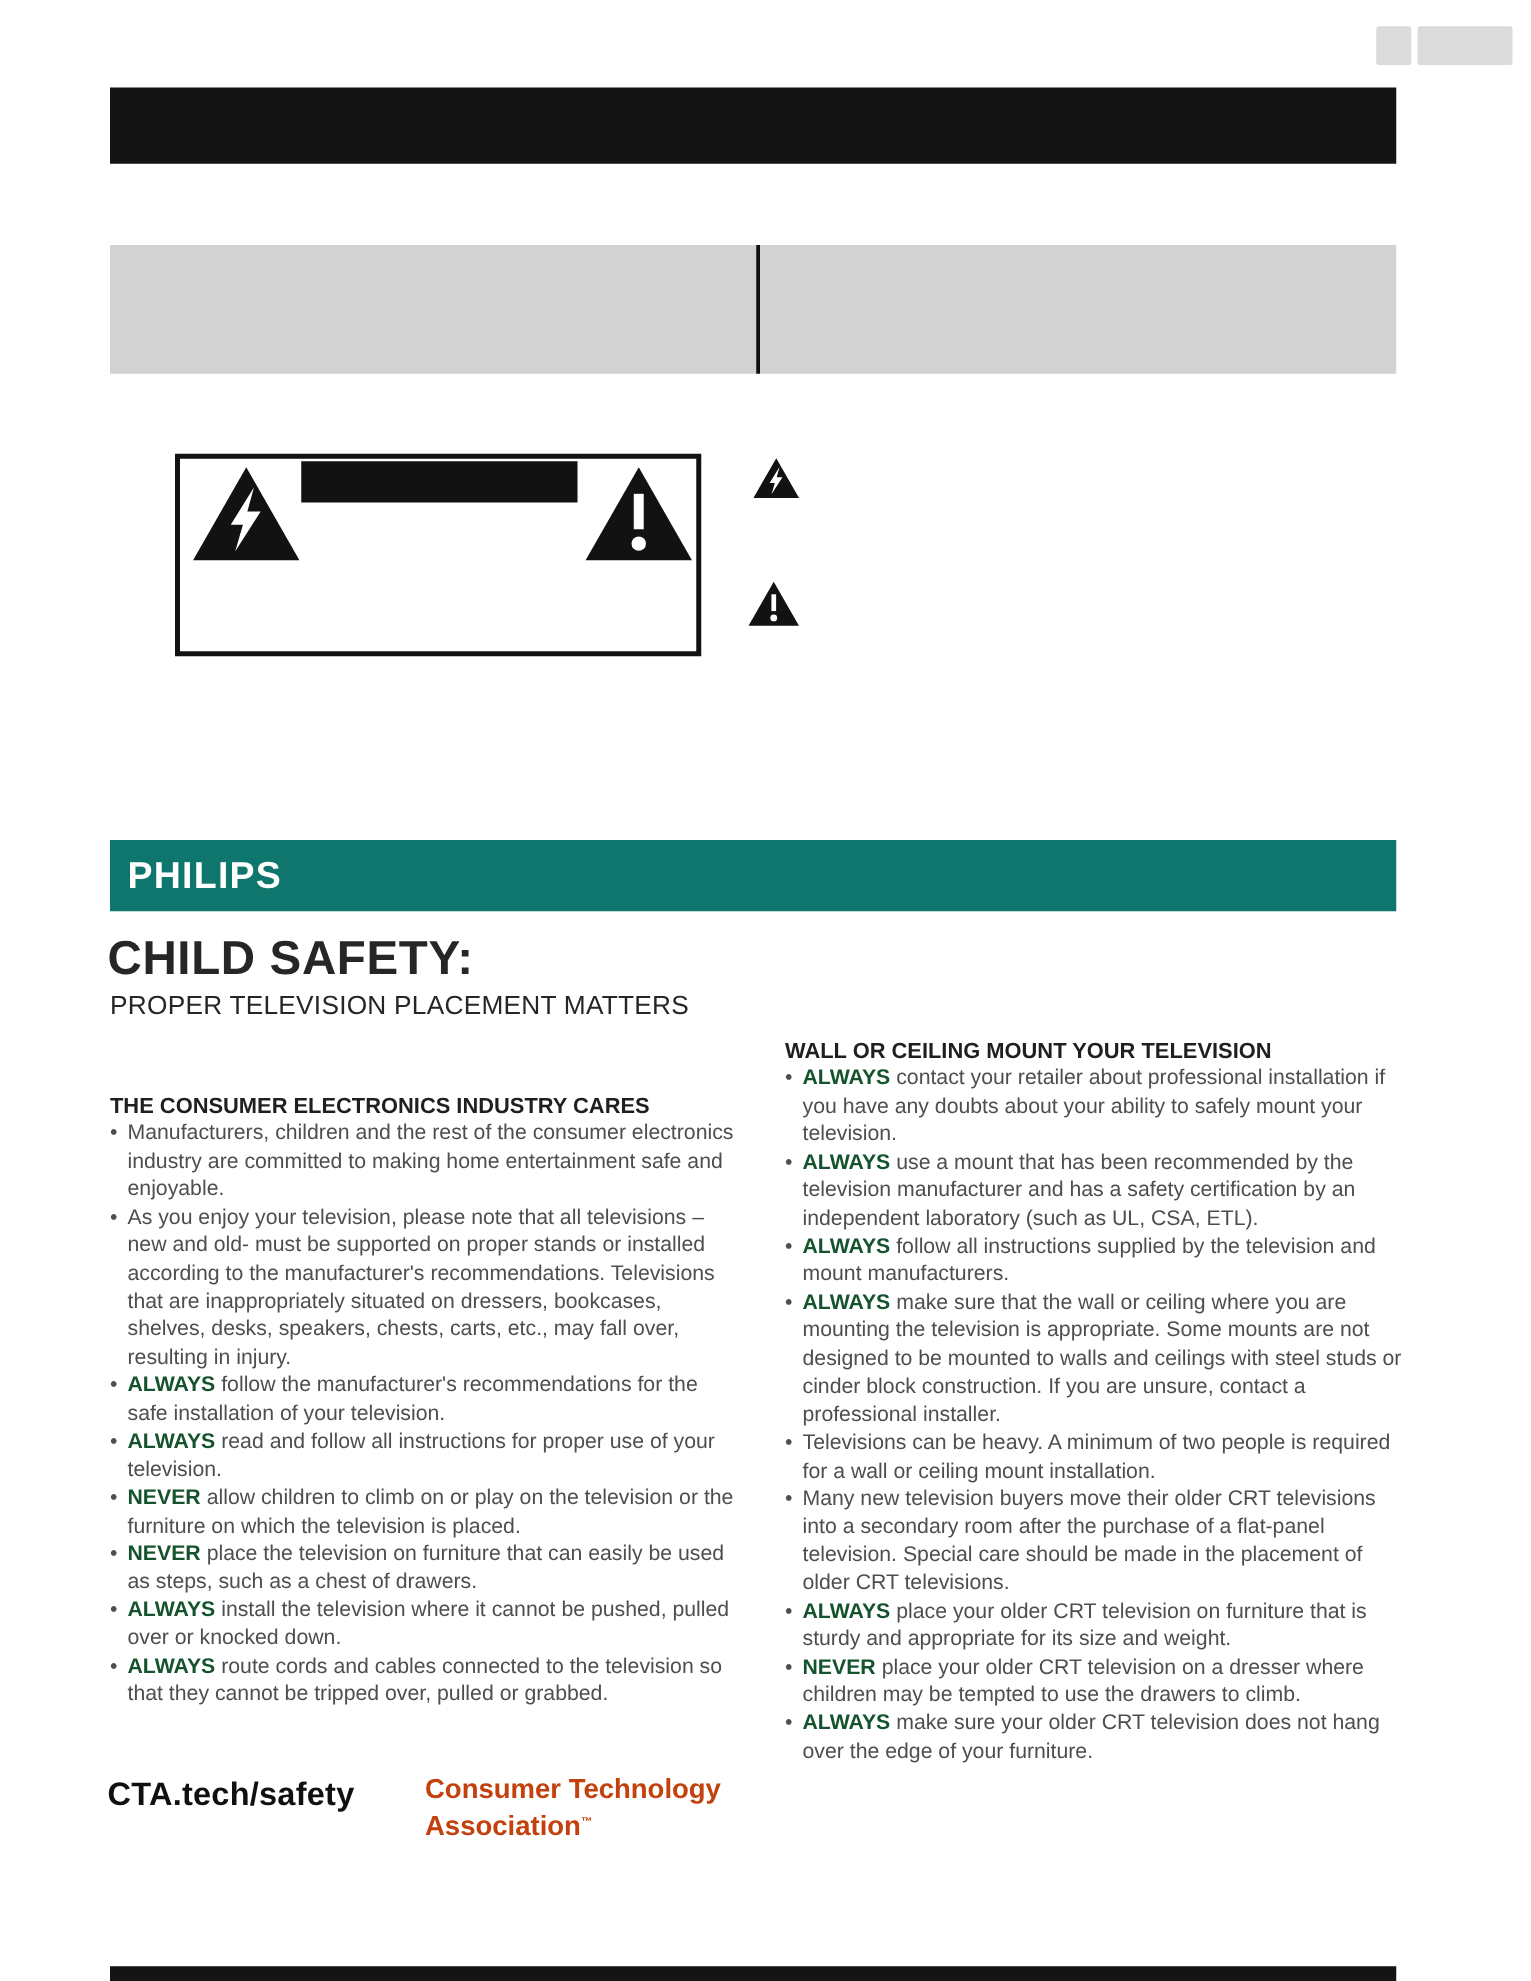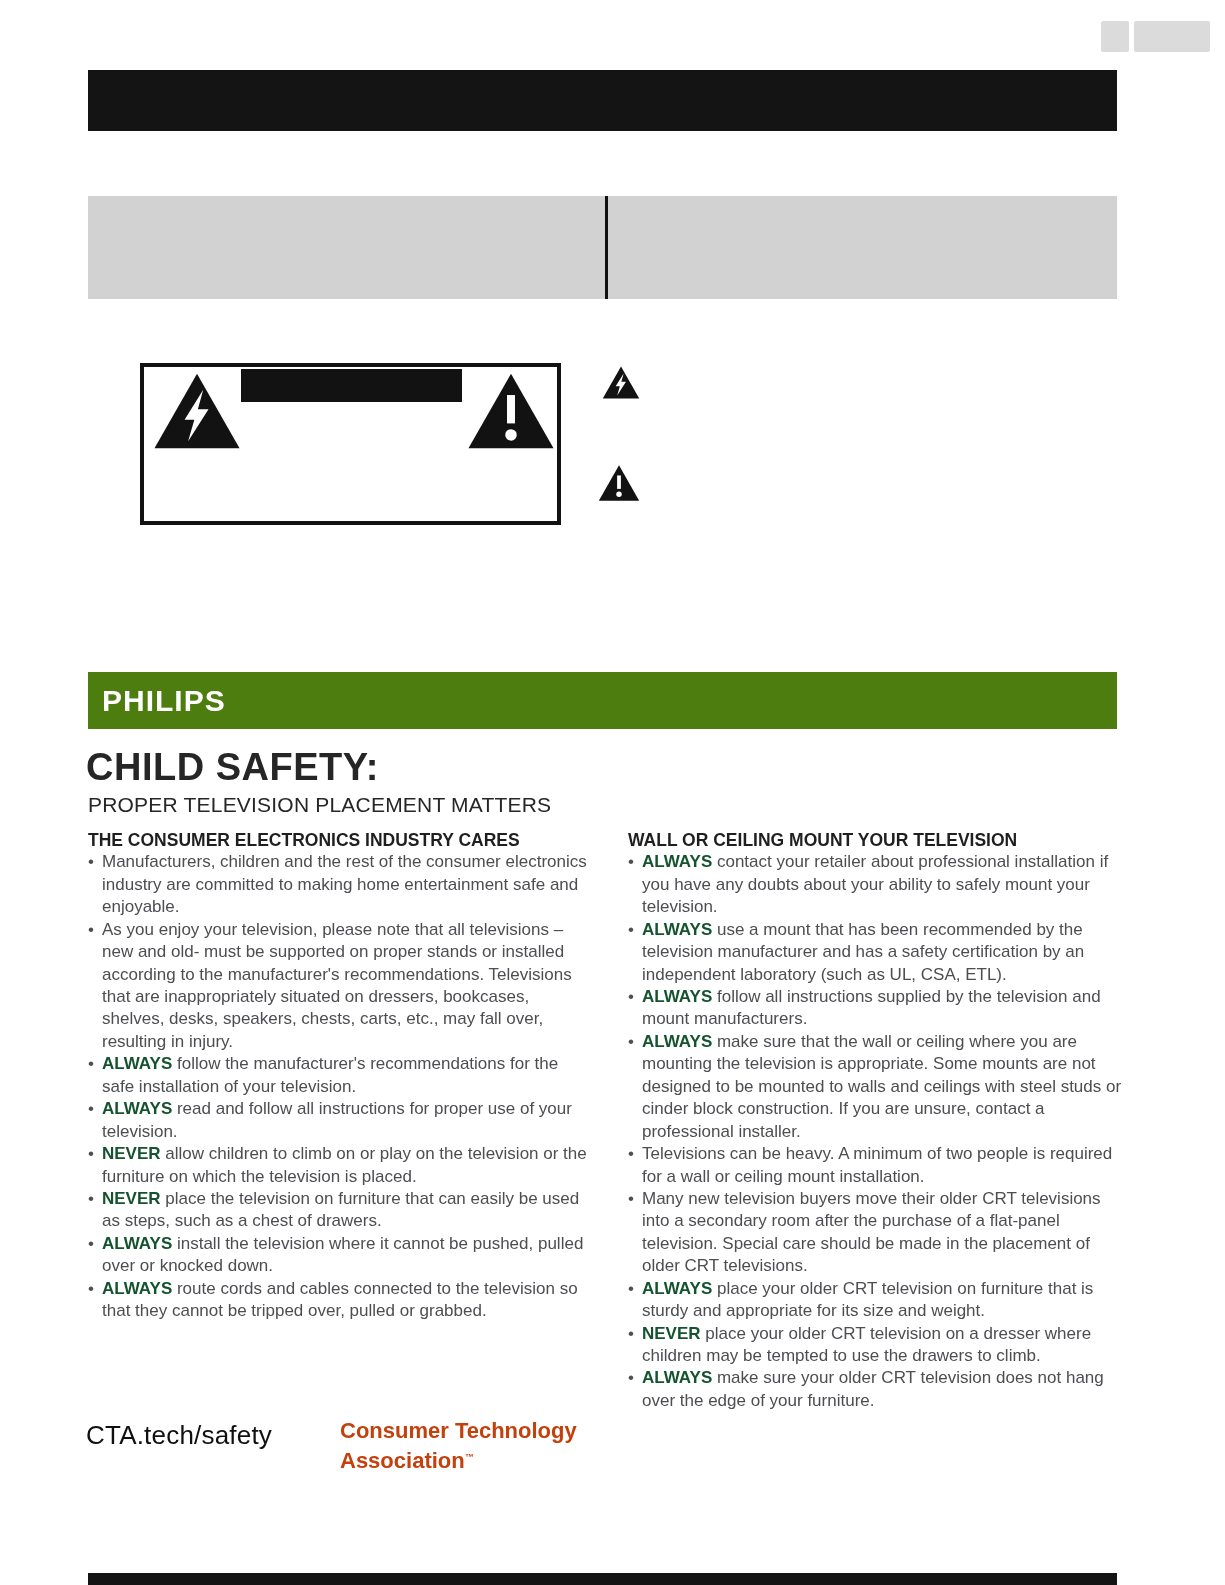--- a/index.html
+++ b/index.html
@@ -29,41 +29,41 @@
   .caution-box svg { position:absolute; }
   .tri-left  { left:8px;  top:5px;  width:90px; height:78px; }
   .tri-right { left:322px; top:5px; width:90px; height:78px; }
   .caution-bar { position:absolute; left:97px; top:2px; width:221px; height:33px; background:#121212; }
 
   .mini-icon { position:absolute; }
   .mini-lightning { left:602px; top:363px; width:38px; height:39px; }
   .mini-exclaim   { left:598px; top:464px; width:42px; height:38px; }
 
   
-  .philips-banner { left:88px; top:672px; width:1029px; height:57px; background:#4d7c0f;
+  .philips-banner { left:88px; top:672px; width:1029px; height:57px; background:#0f766e;
     display:flex; align-items:center; padding-left:14px; }
   .philips-logo { color:#ffffff; font-weight:bold; font-size:30px; letter-spacing:1px; }
 
   
   .page-title { left:86px; top:746px; font-size:38px; font-weight:bold; color:#262626; letter-spacing:0.5px; }
   .page-subtitle { left:88px; top:793px; font-size:21px; font-weight:normal; color:#262626; letter-spacing:0.2px; }
 
   
   .col { top:829px; width:500px; font-size:17px; line-height:1.32; color:#4d4e52; }
-  .col-left  { left:88px; }
+  .col-left  { left:88px;margin-top:44px; }
   .col-right { left:628px; }
   .sec-heading { font-weight:bold; color:#1f1f1f; font-size:17.5px; line-height:1.28; }
   .sec-heading.gap { margin-top:5px; }
   .bullet { display:flex; }
   .dot { width:14px; flex:none; }
   .bullet-text { flex:1; }
   .bullet-text b { color:#14532d; }
 
   
-  .cta-link { left:86px; top:1420px; font-size:26px; font-weight:normal; color:#101010; letter-spacing:0.2px; }
+  .cta-link { left:86px; top:1420px; font-size:26px; font-weight:bold; color:#101010; letter-spacing:0.2px; }
   .cta-logo { left:340px; top:1418px; font-size:22px; font-weight:bold; color:#c2410c; line-height:26px; }
   .cta-logo sup { font-size:9px; }
   .footer-bar { left:88px; top:1573px; width:1029px; height:12px; background:#141414; }
 </style>
 </head>
 <body>
 
 <div class="abs tab tab-small"></div>
 <div class="abs tab tab-large"></div>
 

